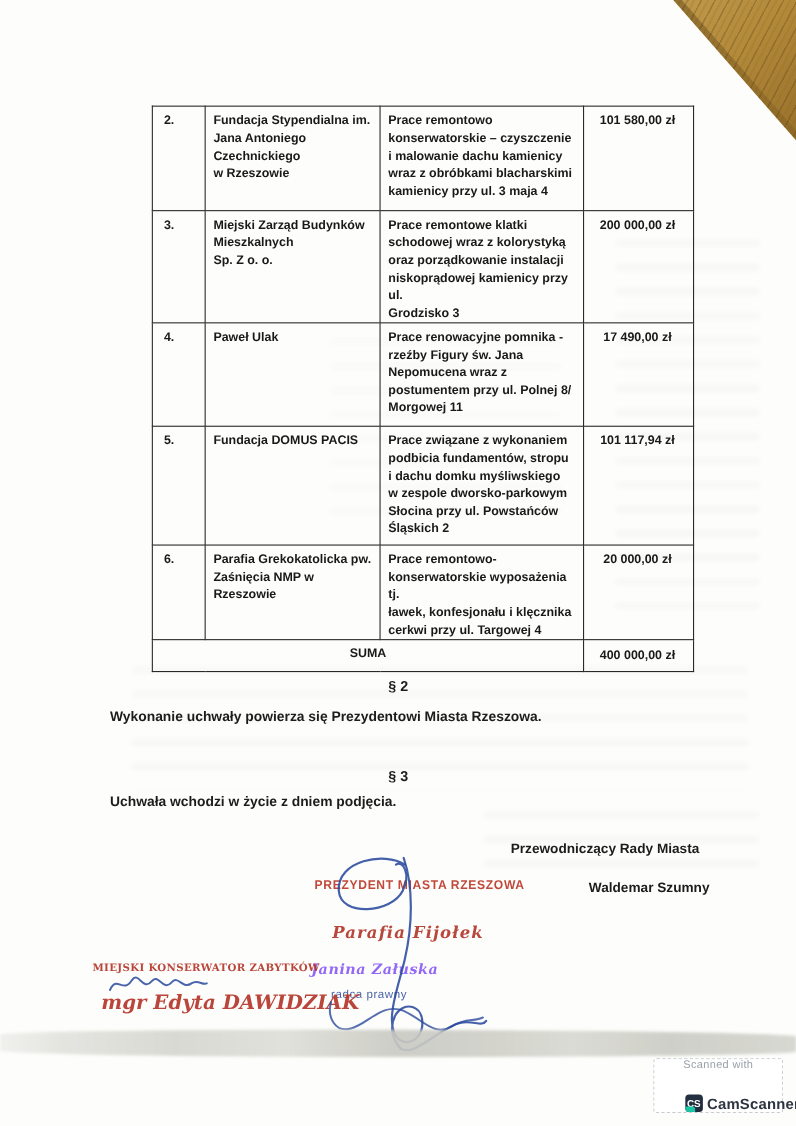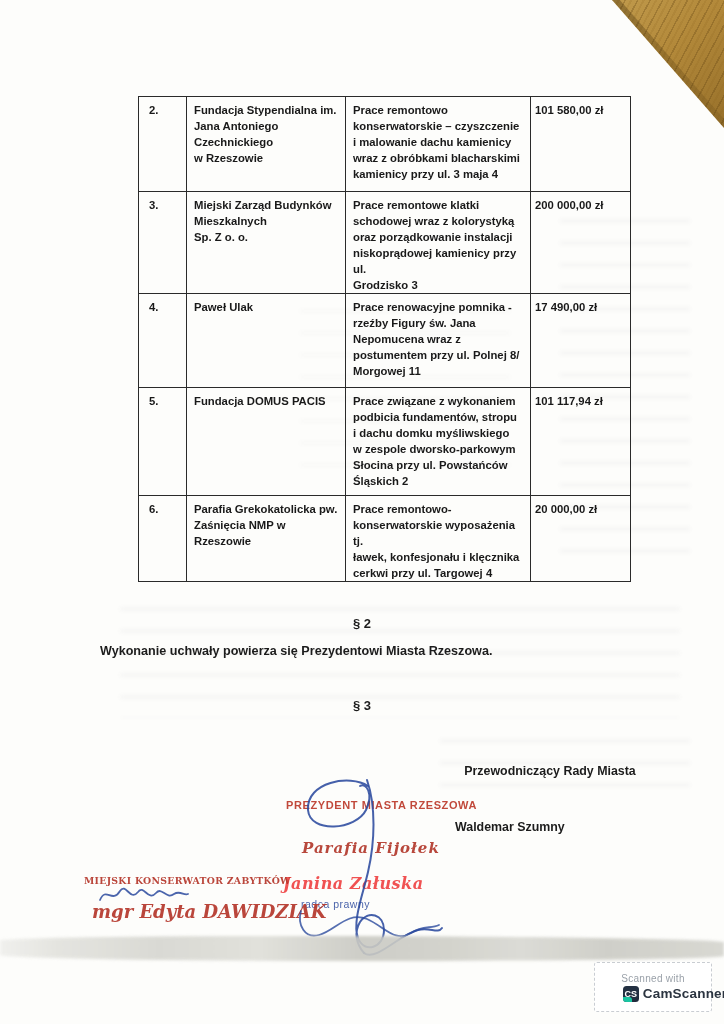--- a/index.html
+++ b/index.html
@@ -46,21 +46,21 @@
   }
   table.grant-table td {
     border:1.6px solid #2a2a2a;
     vertical-align:top;
     font-size:11.3px; font-weight:bold; line-height:16px;
     white-space:pre-line;
   }
   td.c-no     { width:48px;  padding:5px 0 0 10px; }
   td.c-name   { width:159px; padding:5px 4px 0 7px;margin-top:11px; }
   td.c-work   { width:185px; padding:5px 4px 0 7px; }
-  td.c-amount { width:100px; padding:5px 6px 0 4px; text-align:left;margin-top:48px; }
+  td.c-amount { width:100px; padding:5px 6px 0 4px; text-align:center;margin-top:48px; }
   td.c-suma   { text-align:center; vertical-align:middle; padding:4px 0; }
 
   
   .section-mark {
     position:absolute; left:0; width:724px; text-align:center;
     font-size:13px; font-weight:bold; color:#1c1c1c;
   }
   .mark-2 { top:616px; }
   .mark-3 { top:698px; }
   .section-text {
@@ -68,42 +68,42 @@
   }
   .text-2 { top:644px; }
   .text-3 { top:722px; }
 
   
   .chairman-title {
     position:absolute; left:455px; top:764px; width:190px; text-align:center;
     font-size:12.4px; font-weight:bold; color:#1c1c1c;
   }
   .chairman-name {
-    position:absolute; left:455px; top:820px; width:190px; text-align:left;
+    position:absolute; left:455px; top:800px; width:190px; text-align:right;
     font-size:12.4px; font-weight:bold; color:#1c1c1c;
   }
 
   
   .president-stamp-title {
     position:absolute; left:286px; top:799px; width:146px;
     font-size:11px; font-weight:bold; letter-spacing:.6px;
     color:#bc3a2b; opacity:.92; transform:scaleY(1.05);
     font-stretch:condensed; white-space:nowrap;
   }
   .president-stamp-name {
     position:absolute; left:302px; top:839px;
     font-family:"DejaVu Serif", serif; font-style:italic; font-weight:bold;
     font-size:15px; color:#b13528; opacity:.9; letter-spacing:1px;
   }
 
   
   .legal-name {
     position:absolute; left:283px; top:874px;
     font-family:"DejaVu Serif", serif; font-style:italic; font-weight:bold;
-    font-size:16px; color:#ef4444; opacity:.92; letter-spacing:.5px;
+    font-size:13px; color:#8b5cf6; opacity:.92; letter-spacing:.5px;
   }
   .legal-title {
     position:absolute; left:301px; top:898px;
     font-size:10.5px; color:#2c4a9d; opacity:.85; letter-spacing:.5px;
   }
 
   
   .conservator-title {
     position:absolute; left:84px; top:875px; width:150px;
     font-family:"DejaVu Serif", serif; font-weight:bold;
@@ -133,21 +133,21 @@
     background:linear-gradient(90deg,
       #efefec 0%, #e2e2dd 8%, #d6d6d0 22%, #dedeD8 36%,
       #c9c9c2 50%, #cfcfc8 62%, #d8d8d2 72%, #cbcbc4 84%, #d4d4ce 100%);
     border-radius:40% 60% 50% 50% / 18% 26% 20% 24%;
   }
 
   
   .cs-badge {
     position:absolute; left:594px; top:962px; width:118px; height:50px;
     background:#ffffff; border:1.6px dashed #c9cdd2; border-radius:3px;
-    display:flex; flex-direction:column; align-items:center; justify-content:center;
+    display:flex; flex-direction:column; align-items:center; justify-content:space-between;
     gap:2px;
   }
   .cs-scanned { font-size:10px; color:#9aa1a9; letter-spacing:.3px; }
   .cs-row { display:flex; align-items:center; gap:4px; }
   .cs-logo {
     width:16px; height:16px; border-radius:3.5px; position:relative;
     background:linear-gradient(135deg, #233042 70%, #1b2636 100%);
     color:#fff; font-size:9px; font-weight:bold;
     display:flex; align-items:center; justify-content:center;margin-left:44px;
   }
@@ -220,27 +220,32 @@
     <tr style="height:72px;">
       <td class="c-no">6.</td>
       <td class="c-name">Parafia Grekokatolicka pw.
 Zaśnięcia NMP w Rzeszowie</td>
       <td class="c-work">Prace remontowo-
 konserwatorskie wyposażenia tj.
 ławek, konfesjonału i klęcznika
 cerkwi przy ul. Targowej 4</td>
       <td class="c-amount">20 000,00 zł</td>
     </tr>
+    <tr style="height:29px;">
+      <td class="c-suma" colspan="3">SUMA</td>
+      <td class="c-amount" style="vertical-align:middle; padding-top:0;">400 000,00 zł</td>
+    </tr>
   </tbody>
     </table>
 
   <div class="section-mark mark-2">§ 2</div>
   <div class="section-text text-2">Wykonanie uchwały powierza się Prezydentowi Miasta Rzeszowa.</div>
 
   <div class="section-mark mark-3">§ 3</div>
+  <div class="section-text text-3">Uchwała wchodzi w życie z dniem podjęcia.</div>
 
   <div class="chairman-title">Przewodniczący Rady Miasta</div>
   <div class="chairman-name">Waldemar Szumny</div>
 
   <div class="president-stamp-title">PREZYDENT MIASTA RZESZOWA</div>
   <div class="president-stamp-name">Parafia Fijołek</div>
 
   <div class="legal-name">Janina Załuska</div>
   <div class="legal-title">radca prawny</div>
 

